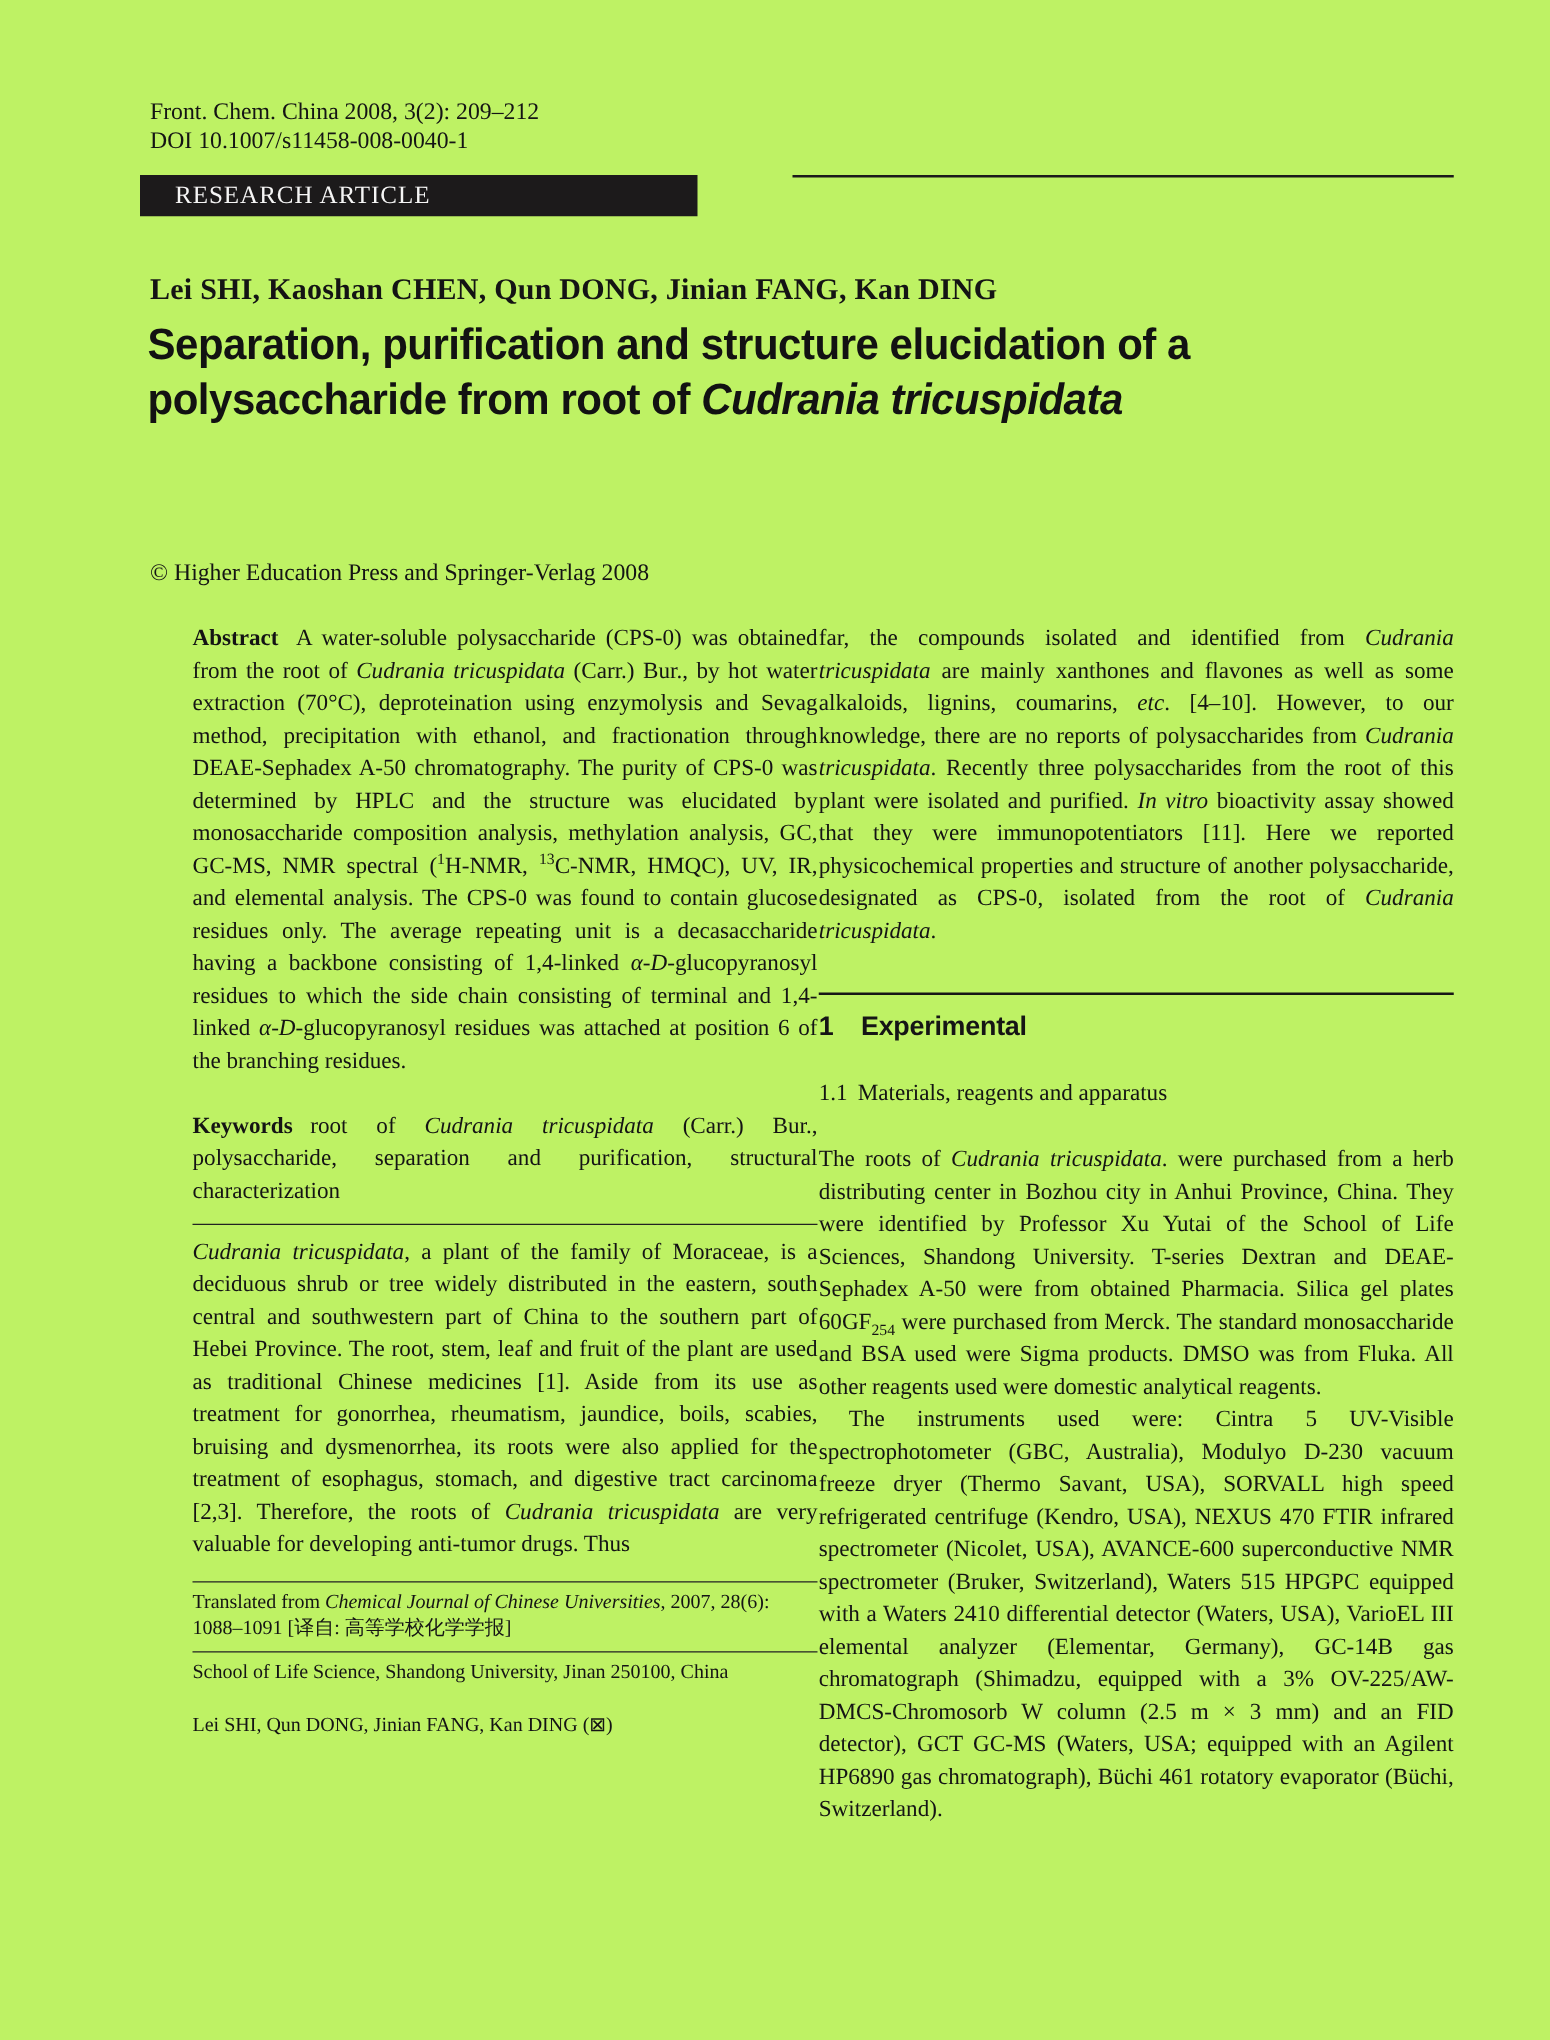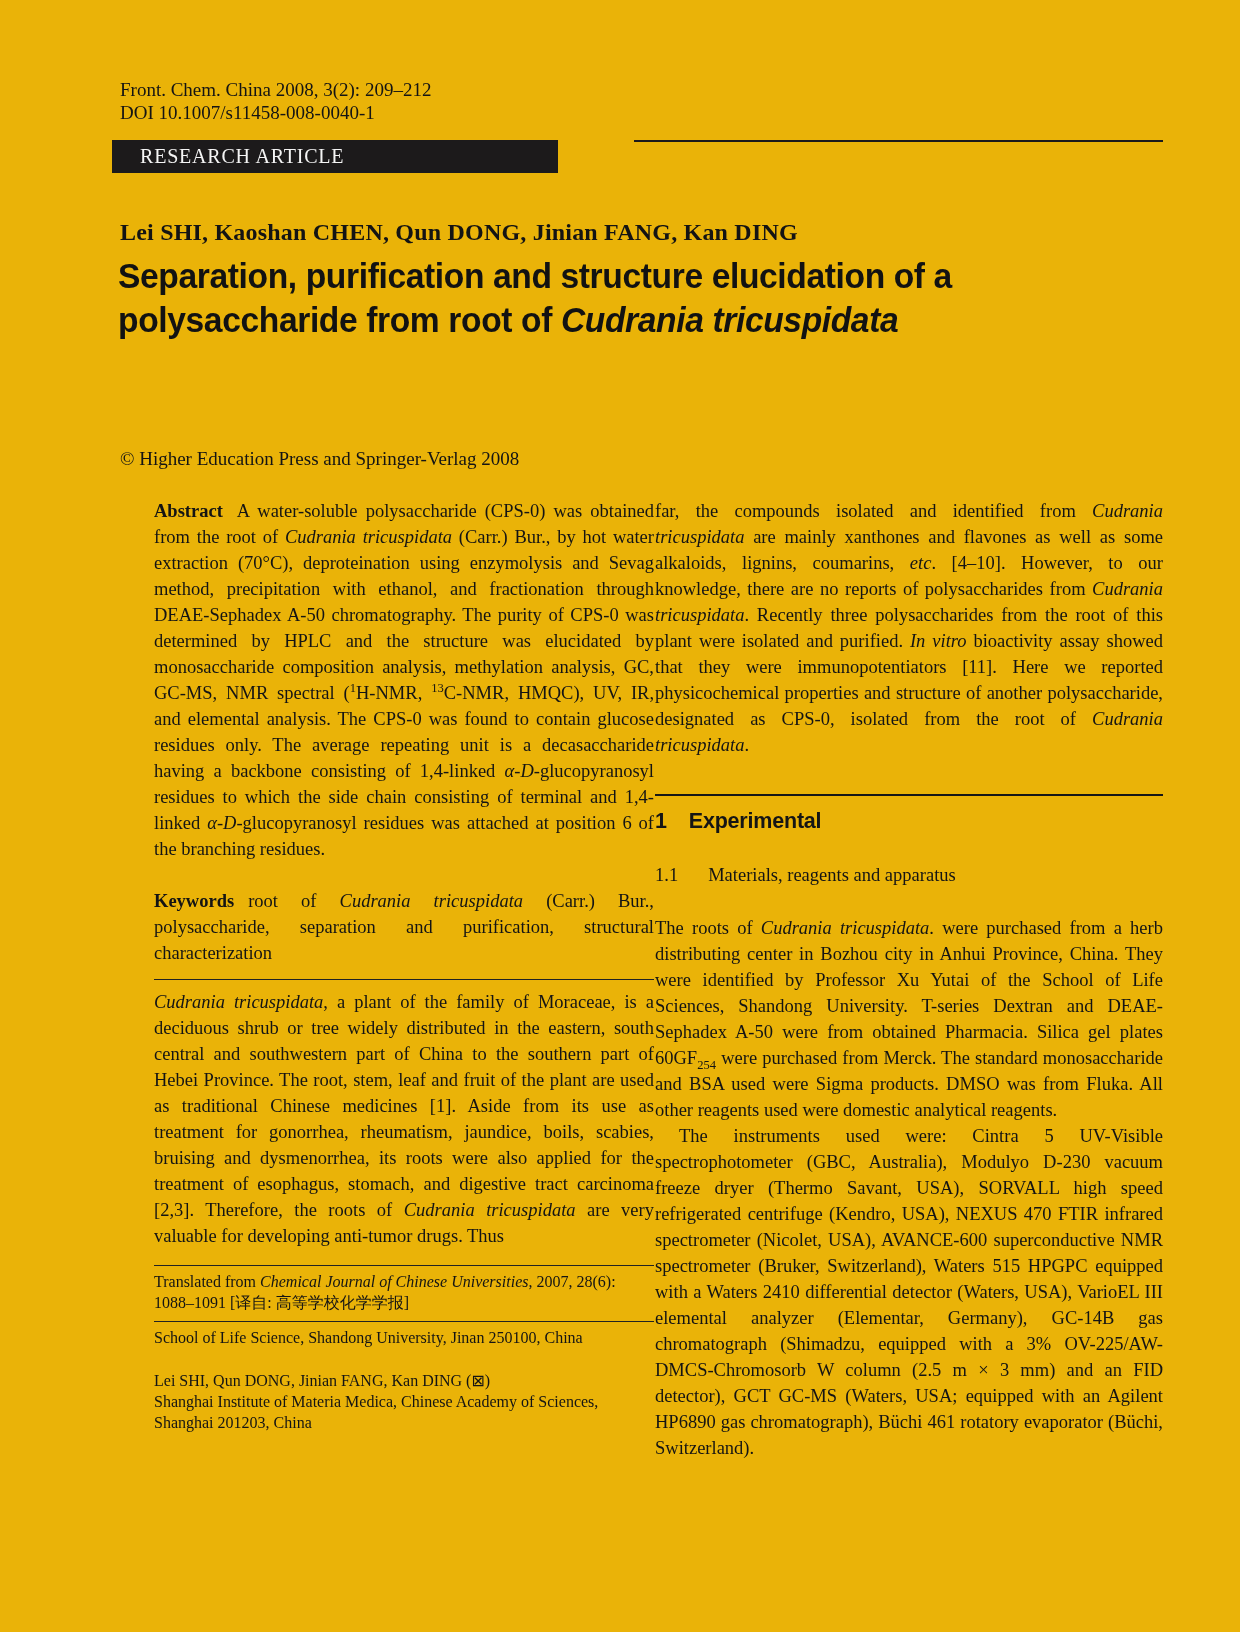--- a/index.html
+++ b/index.html
@@ -1,18 +1,18 @@
 <!DOCTYPE html>
 <html><head>
 <meta charset="utf-8">
 <style>
   * { margin:0; padding:0; box-sizing:border-box; }
   html,body { background:#ffffff; }
   .page {
-    position:relative; width:1240px; height:1632px; background:#eab308;
+    position:relative; width:1240px; height:1632px; background:#bef264;
     font-family:"Liberation Serif", serif; color:#141414; overflow:hidden;
   }
   .masthead { position:absolute; left:120px; top:78px; font-size:19px; line-height:23px; }
   .type-bar {
     position:absolute; left:112px; top:140px; width:446px; height:33px;
     background:#1c1a1b; color:#f5f5f5;
     font-size:20px; line-height:33px; padding-left:28px; letter-spacing:0.8px;
   }
   .type-bar-line { position:absolute; left:634px; top:140px; width:529px; height:0; border-top:2px solid #1c1a1b; }
   .authors { position:absolute; left:120px; top:219px; font-size:24px; font-weight:bold; letter-spacing:0.2px; }
@@ -34,21 +34,21 @@
   .footnotes { margin-top:16px; font-size:16px; line-height:21px; }
   .fn-block { border-top:1.5px solid #222; padding:5px 0 8px; }
   .fn-block2 { padding-top:14px; }
   .section-rule { border-top:2px solid #161616; margin-top:36px; }
   h2.section {
     font-family:"Liberation Sans", sans-serif; font-weight:bold;
     font-size:21.5px; color:#151515; margin-top:13px; letter-spacing:-0.2px;
   }
   h2.section .sec-num { margin-right:22px; }
   h3.subsection { font-size:18.5px; font-weight:normal; margin-top:31px; }
-  h3.subsection .sub-num { margin-right:30px; }
+  h3.subsection .sub-num { margin-right:8px; }
   .materials-par { margin-top:29px; }
   .indent { text-indent:24px; }
   sup { font-size:68%; line-height:0; vertical-align:super; }
   sub { font-size:68%; line-height:0; vertical-align:sub; }
   i { font-style:italic; }
 </style>
 </head>
 <body>
 
 <div class="page">
@@ -78,21 +78,20 @@
 
     <p class="body intro-par"><i>Cudrania tricuspidata</i><span>, a plant of the family of Moraceae, is a deciduous shrub or tree widely distributed in the eastern, south central and southwestern part of China to the southern part of Hebei Province. The root, stem, leaf and fruit of the plant are used as traditional Chinese medicines [1]. Aside from its use as treatment for gonorrhea, rheumatism, jaundice, boils, scabies, bruising and dysmenorrhea, its roots were also applied for the treatment of esophagus, stomach, and digestive tract carcinoma [2,3]. Therefore, the roots of </span><i>Cudrania tricuspidata</i><span> are very valuable for developing anti-tumor drugs. Thus</span></p>
 
     <div class="footnotes">
       <div class="fn-block"><span>Translated from </span><i>Chemical Journal of Chinese Universities</i><span>, 2007, 28(6): 1088–1091 [译自: 高等学校化学学报]</span></div>
       <div class="fn-block">
         <div>School of Life Science, Shandong University, Jinan 250100, China</div>
       </div>
       <div class="fn-block2">
         <div>Lei SHI, Qun DONG, Jinian FANG, Kan DING (⊠)</div>
-        <div>Shanghai Institute of Materia Medica, Chinese Academy of Sciences, Shanghai 201203, China</div>
       </div>
     </div>
   </div>
 
   <div class="col right">
     <p class="body"><span>far, the compounds isolated and identified from </span><i>Cudrania tricuspidata</i><span> are mainly xanthones and flavones as well as some alkaloids, lignins, coumarins, </span><i>etc</i><span>. [4–10]. However, to our knowledge, there are no reports of polysaccharides from </span><i>Cudrania tricuspidata</i><span>. Recently three polysaccharides from the root of this plant were isolated and purified. </span><i>In vitro</i><span> bioactivity assay showed that they were immunopotentiators [11]. Here we reported physicochemical properties and structure of another polysaccharide, designated as CPS-0, isolated from the root of </span><i>Cudrania tricuspidata</i><span>.</span></p>
 
     <div class="section-rule"></div>
 
     <h2 class="section"><span class="sec-num">1</span><span>Experimental</span></h2>

